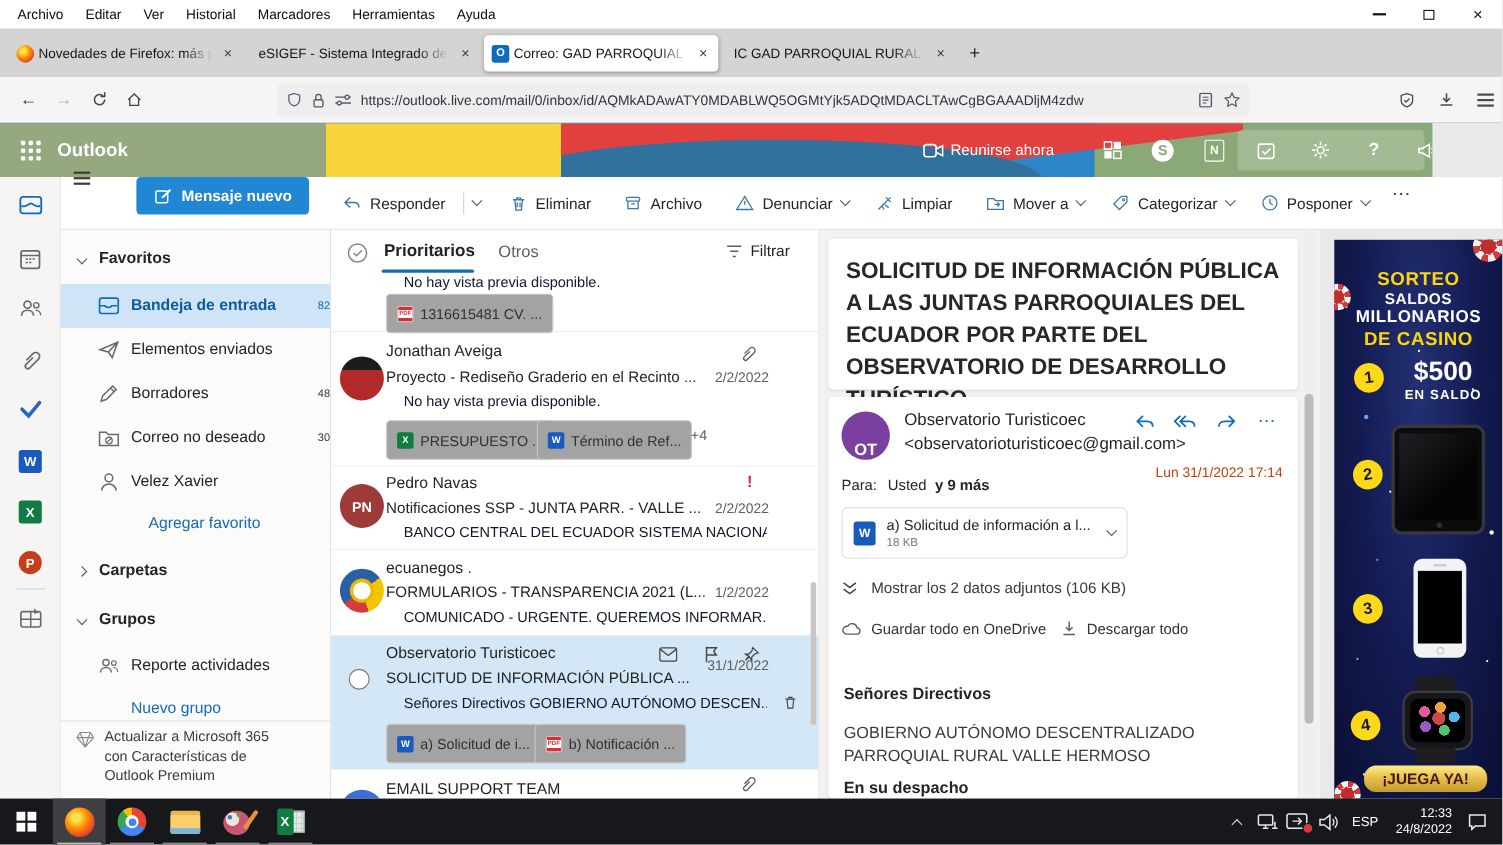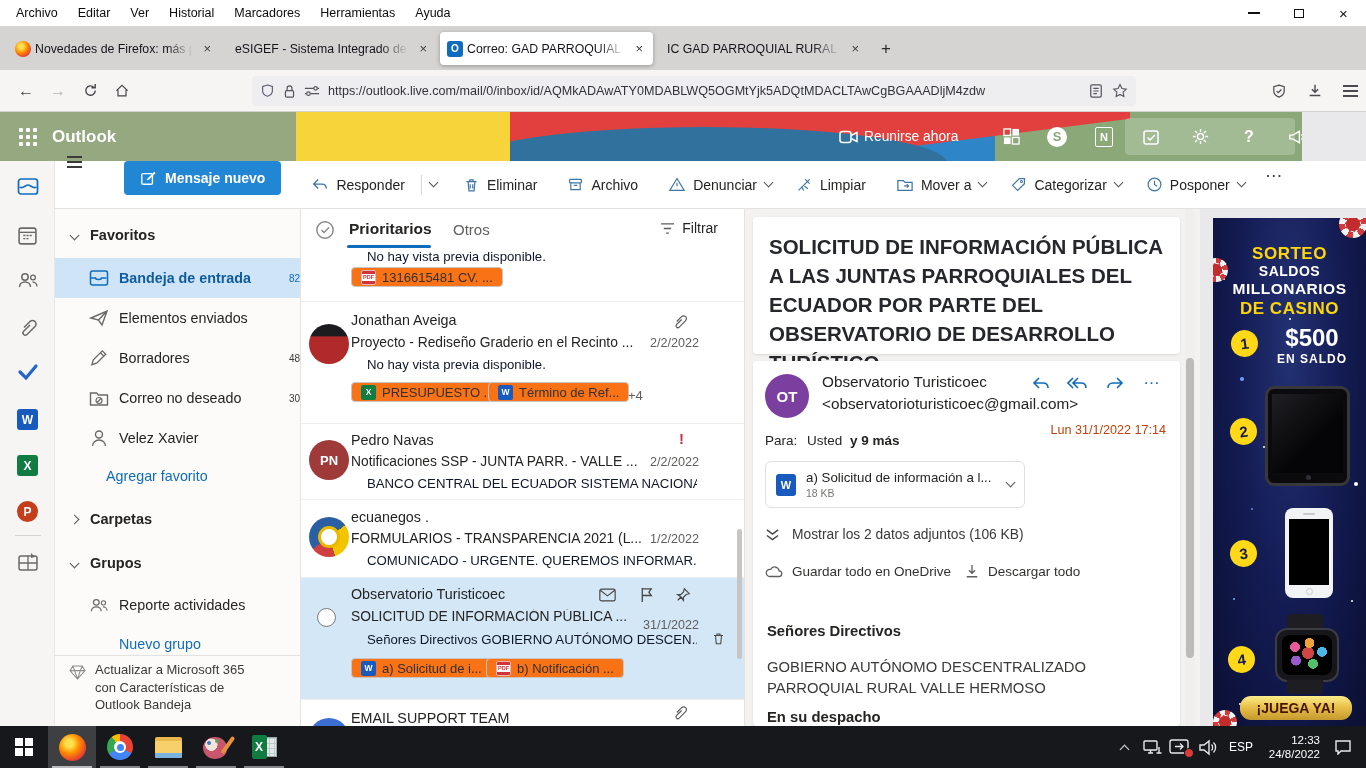--- a/index.html
+++ b/index.html
@@ -63,21 +63,21 @@
 
 .ml{left:300px;top:209px;width:445px;height:517px;background:#fff;border-left:1px solid #e5e3e1;border-right:1px solid #e5e3e1;overflow:hidden}
 .ml *{font-size:13px}
 .mlh{position:absolute;left:0;top:0;width:445px;height:40px}
 .mlitem{position:absolute;left:0;width:445px;border-bottom:1px solid #f0efee}
 .av{position:absolute;left:8px;width:40px;height:40px;border-radius:50%;color:#fff;font-weight:bold;font-size:14px;display:flex;align-items:center;justify-content:center}
 .sender{position:absolute;left:50px;font-size:14.3px;color:#252423;white-space:nowrap}
 .subj{position:absolute;left:50px;font-size:13.8px;color:#252423;white-space:nowrap;overflow:hidden;width:300px}
 .prev{position:absolute;left:66px;font-size:13.2px;color:#0f172a;white-space:nowrap;overflow:hidden;width:330px}
 .mdate{position:absolute;font-size:12.6px;color:#605e5c;right:55px}
-.chip{position:absolute;height:20px;display:inline-flex;align-items:center;gap:6px;padding:0 9px;border:1px solid #c8c6c4;border-radius:4px;background:#f97316;color:#323130;white-space:nowrap}
+.chip{position:absolute;height:36px;display:inline-flex;align-items:center;gap:6px;padding:0 9px;border:1px solid #c8c6c4;border-radius:4px;background:#a3a3a3;color:#323130;white-space:nowrap}
 .cicon{width:15px;height:15px;border-radius:2px;display:flex;align-items:center;justify-content:center;font-size:8.5px;font-weight:bold;color:#fff;flex:0 0 15px}
 .cword{background:#185abd}.cexcel{background:#107c41}
 .cpdf{background:linear-gradient(#d13438 0 3px,#fff 3px calc(100% - 3px),#d13438 calc(100% - 3px));color:#d13438;font-size:5.5px;border:1px solid #e8b4b4}
 .selrow{background:#d3e7f7}
 
 .card{background:#fff;border-radius:4px;box-shadow:0 1px 3px rgba(0,0,0,.1)}
 .rsubj{font-size:20.5px;font-weight:bold;color:#26272b;line-height:29px;padding:15px 16px}
 .rname{font-size:15.3px;color:#252423}
 
 .ad{left:1213px;top:218px;width:153px;height:508px;background:radial-gradient(ellipse at 50% 25%,#233173 0%,#131b52 50%,#0b0f33 100%);overflow:hidden}
@@ -451,21 +451,21 @@
     <div class="sbrow" style="top:209px">
       <span class="ic">
           <svg width="18" height="19" viewBox="0 0 18 19">
             <circle cx="9" cy="5.5" r="3.5" fill="none" stroke="#6b6967" stroke-width="1.4"></circle>
             <path d="M2.5 17c0-3.5 3-6 6.5-6s6.5 2.5 6.5 6" fill="none" stroke="#6b6967" stroke-width="1.4"></path>
           </svg>
         </span>
       <span class="lb">Velez Xavier</span>
     </div>
     <div class="sbrow" style="top:249px;height:36px">
-      <span class="blue" style="margin-left:51px">Agregar favorito</span>
+      <span class="blue" style="margin-left:80px">Agregar favorito</span>
     </div>
     <div class="sbrow" style="top:292px;height:36px">
       <i class="chv chvR" style="margin:0 12px 0 16px"></i>
       <span class="sbhead">Carpetas</span>
     </div>
     <div class="sbrow" style="top:336px;height:36px">
       <i class="chv" style="margin:0 12px 0 16px"></i>
       <span class="sbhead">Grupos</span>
     </div>
     <div class="sbrow" style="top:378px;height:36px">
@@ -484,21 +484,21 @@
     </div>
     <div style="position:absolute;left:0;top:446px;width:245px;height:1px;background:#e4e2e0"></div>
     <div style="position:absolute;left:14px;top:456px;width:20px">
       <svg width="17" height="15" viewBox="0 0 18 16">
           <path d="M4 1h10l3 5-8 9-8-9zM1 6h16M6 6l3 9M12 6L9 15M4 1l2 5M14 1l-2 5" fill="none" stroke="#8d8b89" stroke-width="1.1"></path>
         </svg>
     </div>
     <div style="position:absolute;left:40px;top:452px;font-size:13px;color:#3b3a39;line-height:17.5px">
       <div>Actualizar a Microsoft 365</div>
       <div>con Características de</div>
-      <div>Outlook Bandeja</div>
+      <div>Outlook Premium</div>
     </div>
   </div>
 
   <div class="ml abs">
     <div class="mlh">
       <svg style="position:absolute;left:14px;top:11px" width="20" height="20" viewBox="0 0 20 20">
           <circle cx="10" cy="10" r="8.2" fill="none" stroke="#8a8886" stroke-width="1.4"></circle>
           <path d="M6.5 10l2.5 2.5 5-5" fill="none" stroke="#8a8886" stroke-width="1.4"></path>
         </svg>
       <span style="position:absolute;left:48px;top:11px;font-size:15.5px;font-weight:bold;color:#252423">Prioritarios</span>
@@ -568,21 +568,21 @@
           <rect x="1" y="1" width="18" height="14" rx="2" fill="none" stroke="#484644" stroke-width="1.4"></rect>
           <path d="M1.5 2.5L10 9l8.5-6.5" fill="none" stroke="#484644" stroke-width="1.4"></path>
         </svg>
       <svg style="position:absolute;right:92px;top:9px" width="14" height="16" viewBox="0 0 14 17">
           <path d="M2 1v15M2 2h9.5L9 5.5 11.5 9H2" fill="none" stroke="#484644" stroke-width="1.4"></path>
         </svg>
       <svg style="position:absolute;right:55px;top:9px" width="16" height="16" viewBox="0 0 18 18">
           <path d="M10.5 2l5.5 5.5-3.5 1-3 3V15l-2.5-3.5L3 15l3.5-4L3 8.5h3.5l3-3z" fill="none" stroke="#484644" stroke-width="1.3"></path>
         </svg>
       <div class="subj" style="top:31px">SOLICITUD DE INFORMACIÓN PÚBLICA ...</div>
-      <div class="mdate" style="top:40px;right:47px">31/1/2022</div>
+      <div class="mdate" style="top:20px;right:47px">31/1/2022</div>
       <div class="prev" style="top:54px">Señores Directivos GOBIERNO AUTÓNOMO DESCEN...</div>
       <svg style="position:absolute;right:20px;top:52px" width="15" height="17" viewBox="0 0 20 20">
           <path d="M4 6h12M8 6V4h4v2M6 6l1 11h6l1-11" fill="none" stroke="#484644" stroke-width="1.4"></path>
         </svg>
       <div class="chip" style="left:50px;top:80px">
         <span class="cicon cword">W</span>
         <span>a) Solicitud de i...</span>
       </div>
       <div class="chip" style="left:185px;top:80px">
         <span class="cicon cpdf">PDF</span>
@@ -598,21 +598,21 @@
         </svg>
     </div>
     <div style="position:absolute;right:2px;top:320px;width:5px;height:130px;background:#c8c6c4;border-radius:3px"></div>
   </div>
 
   <div class="abs" style="left:745px;top:209px;width:455px;height:517px;background:#f3f2f1"></div>
   <div class="card abs" style="left:753px;top:217px;width:427px;height:137px">
     <div class="rsubj">SOLICITUD DE INFORMACIÓN PÚBLICA A LAS JUNTAS PARROQUIALES DEL ECUADOR POR PARTE DEL OBSERVATORIO DE DESARROLLO TURÍSTICO</div>
   </div>
   <div class="card abs" style="left:753px;top:361px;width:427px;height:365px;overflow:hidden">
-    <div class="abs" style="left:12px;top:13px;width:44px;height:44px;border-radius:50%;background:#7b3fa0;color:#fff;font-weight:bold;font-size:15px;display:flex;align-items:center;justify-content:center">
+    <div class="abs" style="left:12px;top:13px;width:44px;height:44px;border-radius:50%;background:#7b3fa0;color:#fff;font-weight:bold;font-size:15px;display:flex;align-items:flex-end;justify-content:center">
         <span>OT</span>
       </div>
     <div class="rname abs" style="left:69px;top:12px">Observatorio Turisticoec</div>
     <div class="rname abs" style="left:69px;top:34px">&lt;observatorioturisticoec@gmail.com&gt;</div>
     <svg class="abs" style="left:278px;top:14px" width="20" height="18" viewBox="0 0 20 18">
         <path d="M8 3L3 8l5 5M3 8h9c3 0 5 2 5 5" fill="none" stroke="#0f6cbd" stroke-width="1.6"></path>
       </svg>
     <svg class="abs" style="left:314px;top:14px" width="21" height="18" viewBox="0 0 21 18">
         <path d="M6 3L1 8l5 5M11 3L6 8l5 5M6 8h8c3 0 5 2 5 5" fill="none" stroke="#0f6cbd" stroke-width="1.6"></path>
       </svg>

